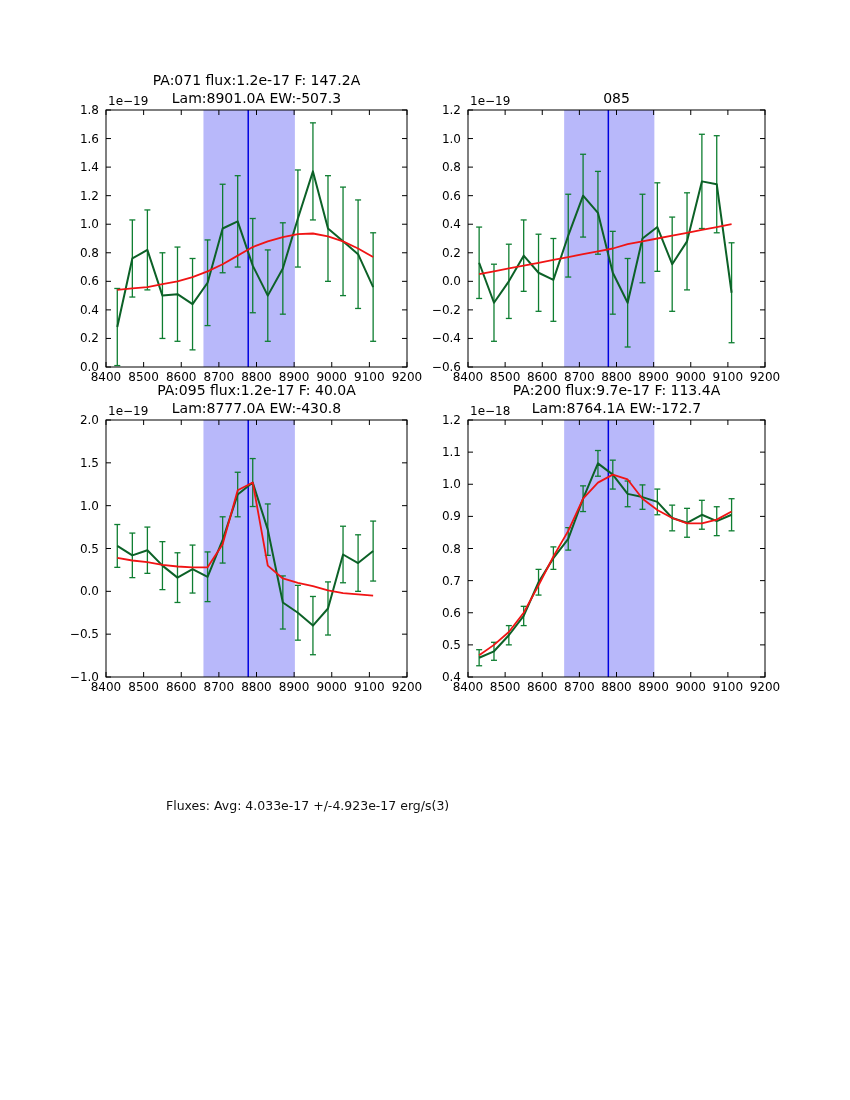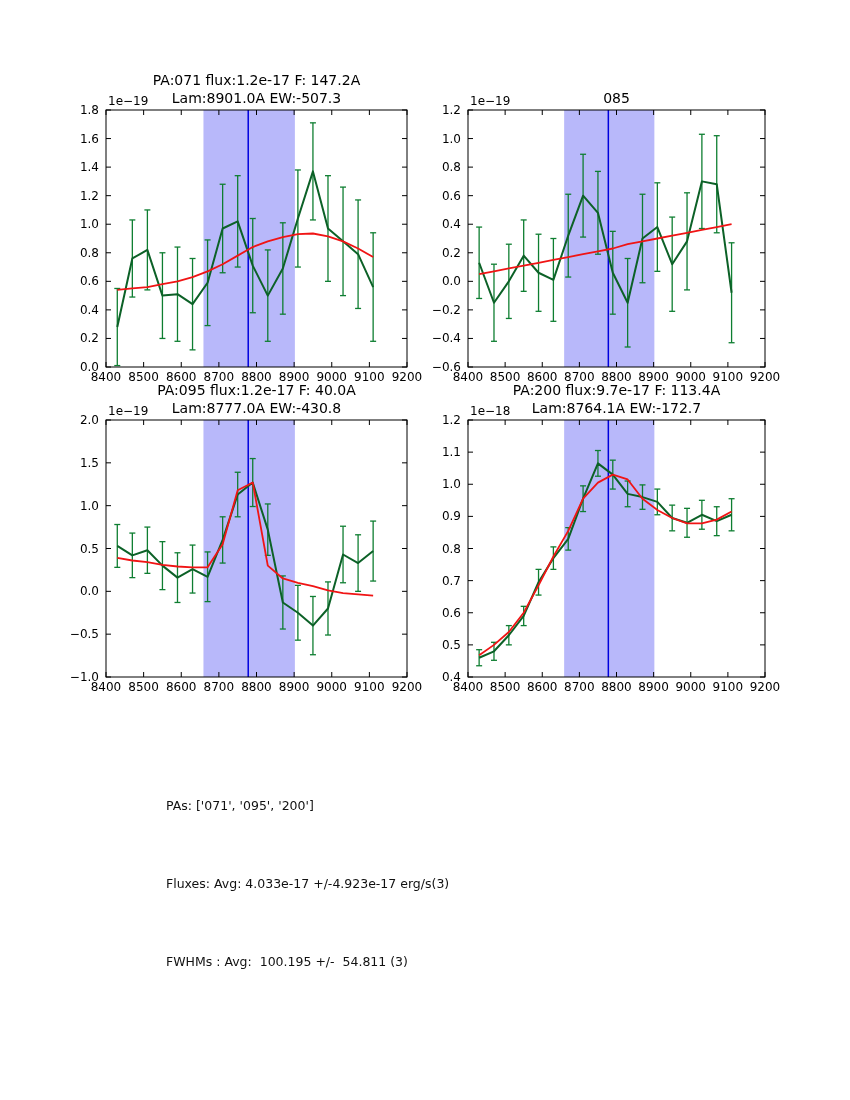--- a/index.html
+++ b/index.html
@@ -504,20 +504,18 @@
       <text x="31" y="155.375" text-anchor="end" class="t-tick">0.9</text>
       <text x="31" y="123.25" text-anchor="end" class="t-tick">1.0</text>
       <text x="31" y="91.12499999999997" text-anchor="end" class="t-tick">1.1</text>
       <text x="31" y="59" text-anchor="end" class="t-tick">1.2</text>
       <text x="40" y="50" class="t-offset">1e−18</text>
       <text x="186.5" y="30" text-anchor="middle" class="t-title">PA:200 flux:9.7e-17 F: 113.4A</text>
       <text x="186.5" y="48" text-anchor="middle" class="t-title">Lam:8764.1A EW:-172.7</text>
     </svg>
 
   <div class="stats">
-    <div>PAs: ['071', '095', '200']</div>
     <div>Fluxes: Avg: 4.033e-17 +/-4.923e-17 erg/s(3)</div>
-    <div>FWHMs : Avg:  100.195 +/-  54.811 (3)</div>
     
     
   </div>
 
 </div>
 
 </body></html>

